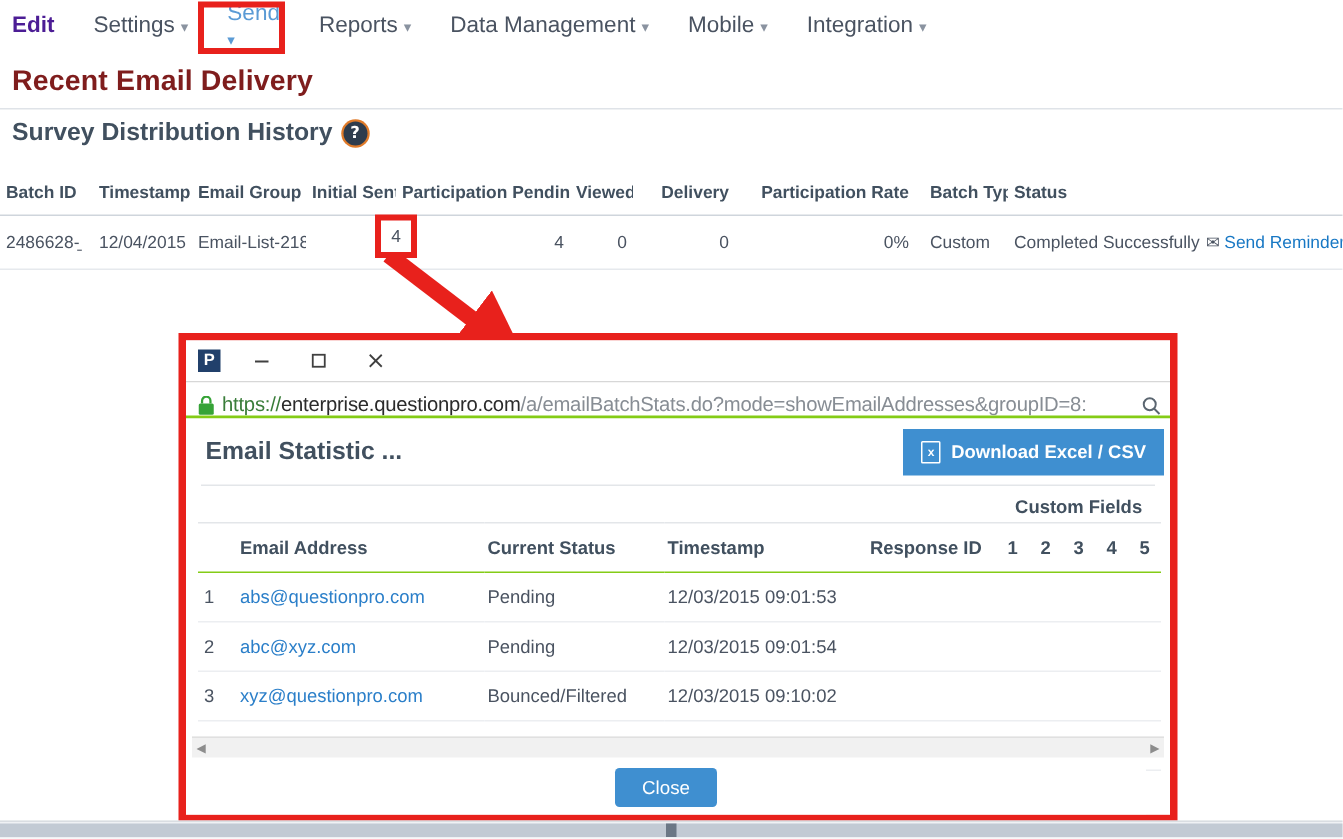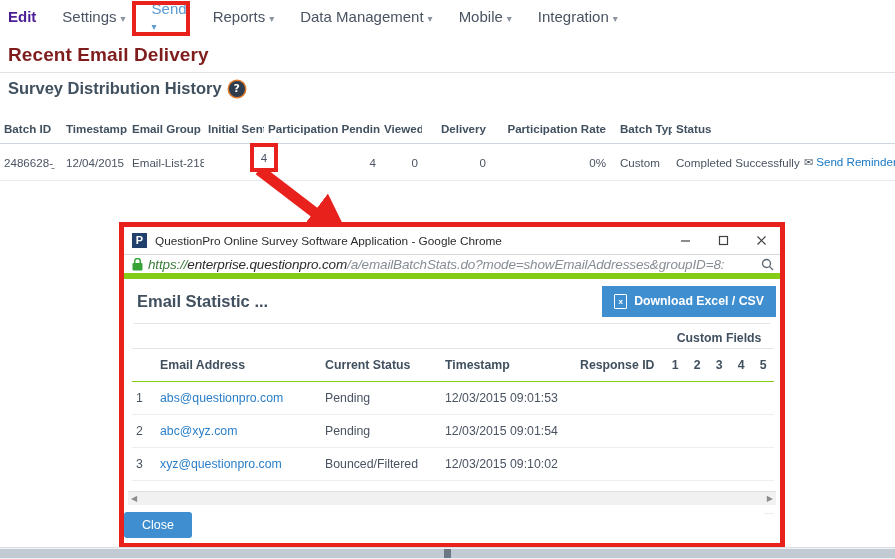--- a/index.html
+++ b/index.html
@@ -226,27 +226,26 @@
     align-items: center;
     justify-content: center;
     flex: 0 0 auto;
   }
   .win-btn svg { display: block; }
 
   
   #chrome-urlbar {
     height: 24px;
     background: #ffffff;
-    border-bottom: 6px solid #84cc16;
-    display: flex;
-    align-items: center;
+    border-bottom: 2px solid #84cc16;
+    display: flex;
+    align-items: flex-end;
     padding: 0 6px 0 8px;
     flex: 0 0 auto;
     box-sizing: border-box;
-    font-style: italic;
   }
   #lock-icon {
     flex: 0 0 auto;
     margin-right: 5px;
     display: flex;
     align-items: center;
   }
   #url-text {
     font-size: 13.5px;
     color: #878d94;
@@ -376,21 +375,21 @@
     color: #8d8d8d;
     padding: 0 3px;
   }
 
   #popup-footer {
     position: absolute;
     left: 0; right: 16px; bottom: 0;
     height: 36px;
     display: flex;
     align-items: center;
-    justify-content: flex-start;
+    justify-content: center;
     background: #ffffff;
   }
   #close-btn {
     background: #3f8fd0;
     color: #ffffff;
     font-size: 12.5px;
     border: none;
     padding: 6px 18px;
     border-radius: 3px;
     cursor: pointer;
@@ -523,21 +522,20 @@
     </marker>
   </defs>
   <line x1="4" y1="2" x2="72" y2="54" stroke="#e8211c" stroke-width="11" marker-end="url(#arrowhead)"></line>
 </svg>
 
 <div id="popup-outline">
   <div id="popup">
 
     <div id="chrome-titlebar">
       <div id="favicon">P</div>
-      <div id="win-title">QuestionPro Online Survey Software Application - Google Chrome</div>
       <div class="win-btn">
         <svg width="11" height="11" viewBox="0 0 11 11">
             <line x1="1" y1="6" x2="10" y2="6" stroke="#404040" stroke-width="1.2"></line>
           </svg>
       </div>
       <div class="win-btn">
         <svg width="11" height="11" viewBox="0 0 11 11">
             <rect x="1.5" y="1.5" width="8" height="8" fill="none" stroke="#404040" stroke-width="1.2"></rect>
           </svg>
       </div>

